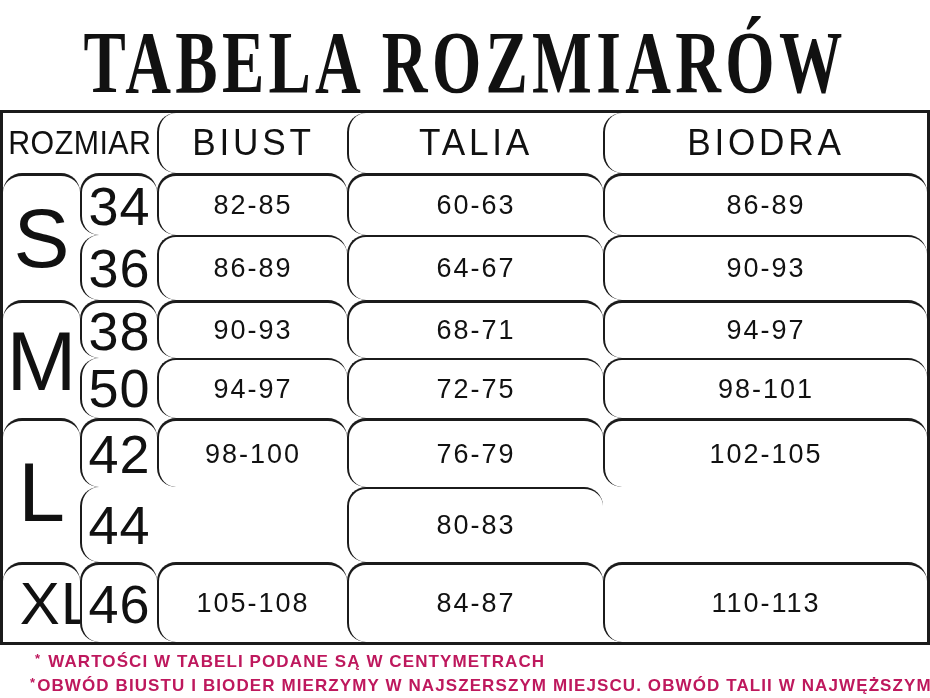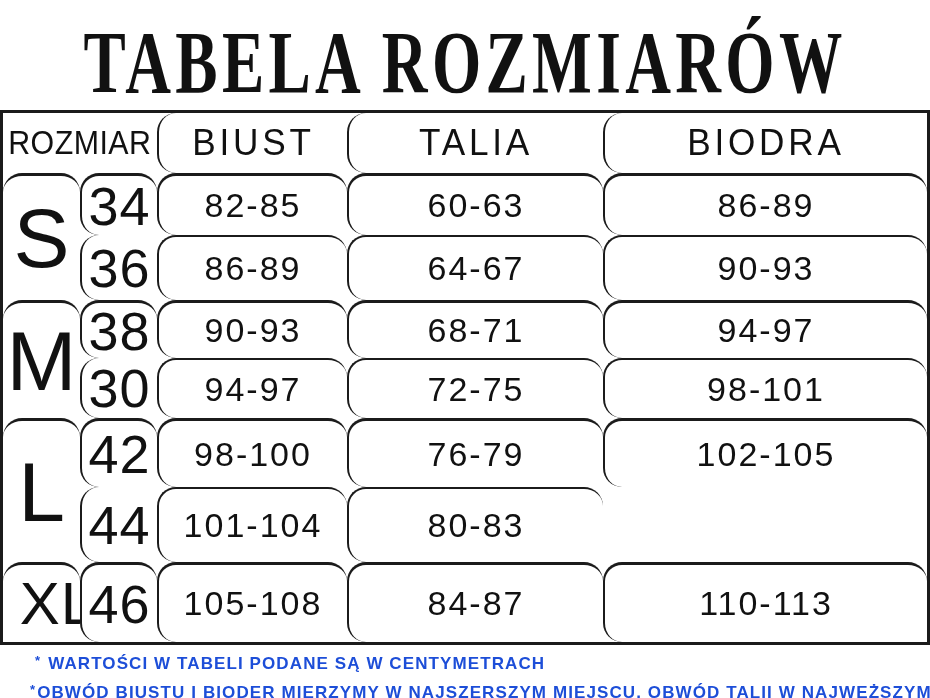--- a/index.html
+++ b/index.html
@@ -43,27 +43,27 @@
     border-radius:19px;
   }
   .bl2{border-left:2px solid var(--line);}
   .bt2{border-top:2px solid var(--line);}
   .bt3{border-top:3px solid var(--line);}
   .hdr-rozmiar{font-size:33px;letter-spacing:0.5px;transform:scaleX(0.92);}
   .hdr{font-size:37px;letter-spacing:4px;transform:scaleX(0.95);white-space:nowrap;}
   .letter{font-size:84px;line-height:1;}
   .letter-xl{font-size:60px;letter-spacing:1px;padding-left:32px;}
   .sizenum{font-size:54px;letter-spacing:1px;}
-  .val{font-size:34px;letter-spacing:2px;white-space:nowrap;}
+  .val{font-size:27px;letter-spacing:2px;white-space:nowrap;}
   .footnotes{
     position:absolute;left:30px;top:648px;width:890px;
   }
   .note{
     font-size:17px;font-weight:700;letter-spacing:1.1px;
-    line-height:26px;white-space:nowrap;color:#1d4ed8;
+    line-height:21px;white-space:nowrap;color:#be185d;
   }
   .star{
     display:inline-block;font-size:13px;vertical-align:4px;font-weight:700;
   }
   .note-1 .star{margin-right:7px;margin-left:5px;}
   .note-2 .star{margin-right:1px;}
 </style>
 </head>
 <body>
 
@@ -98,33 +98,32 @@
     <div class="cell bl2 bt2 val" style="grid-area:3/3/4/4">86-89</div>
     <div class="cell bl2 bt2 val" style="grid-area:3/4/4/5">64-67</div>
     <div class="cell bl2 bt2 val" style="grid-area:3/5/4/6">90-93</div>
 
     <div class="cell bt3 letter" style="grid-area:4/1/6/2">M</div>
     <div class="cell bl2 bt3 sizenum" style="grid-area:4/2/5/3">38</div>
     <div class="cell bl2 bt3 val" style="grid-area:4/3/5/4">90-93</div>
     <div class="cell bl2 bt3 val" style="grid-area:4/4/5/5">68-71</div>
     <div class="cell bl2 bt3 val" style="grid-area:4/5/5/6">94-97</div>
 
-    <div class="cell bl2 sizenum" style="grid-area:5/2/6/3">30</div>
+    <div class="cell bl2 sizenum" style="grid-area:5/2/6/3">50</div>
     <div class="cell bl2 bt2 val" style="grid-area:5/3/6/4">94-97</div>
     <div class="cell bl2 bt2 val" style="grid-area:5/4/6/5">72-75</div>
     <div class="cell bl2 bt2 val" style="grid-area:5/5/6/6">98-101</div>
 
     <div class="cell bt3 letter" style="grid-area:6/1/8/2">L</div>
     <div class="cell bl2 bt3 sizenum" style="grid-area:6/2/7/3">42</div>
     <div class="cell bl2 bt3 val" style="grid-area:6/3/7/4">98-100</div>
     <div class="cell bl2 bt3 val" style="grid-area:6/4/7/5">76-79</div>
     <div class="cell bl2 bt3 val" style="grid-area:6/5/7/6">102-105</div>
 
     <div class="cell bl2 sizenum" style="grid-area:7/2/8/3">44</div>
-    <div class="cell bl2 bt2 val" style="grid-area:7/3/8/4">101-104</div>
     <div class="cell bl2 bt2 val" style="grid-area:7/4/8/5">80-83</div>
 
     <div class="cell bt3 letter letter-xl" style="grid-area:8/1/9/2">XL</div>
     <div class="cell bl2 bt3 sizenum" style="grid-area:8/2/9/3">46</div>
     <div class="cell bl2 bt3 val" style="grid-area:8/3/9/4">105-108</div>
     <div class="cell bl2 bt3 val" style="grid-area:8/4/9/5">84-87</div>
     <div class="cell bl2 bt3 val" style="grid-area:8/5/9/6">110-113</div>
   </div>
 
   <div class="footnotes">

